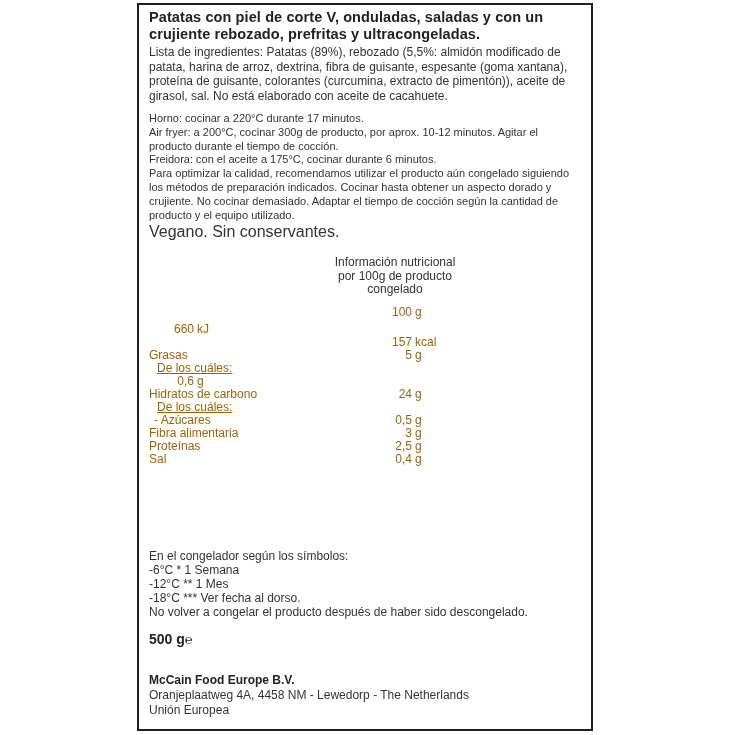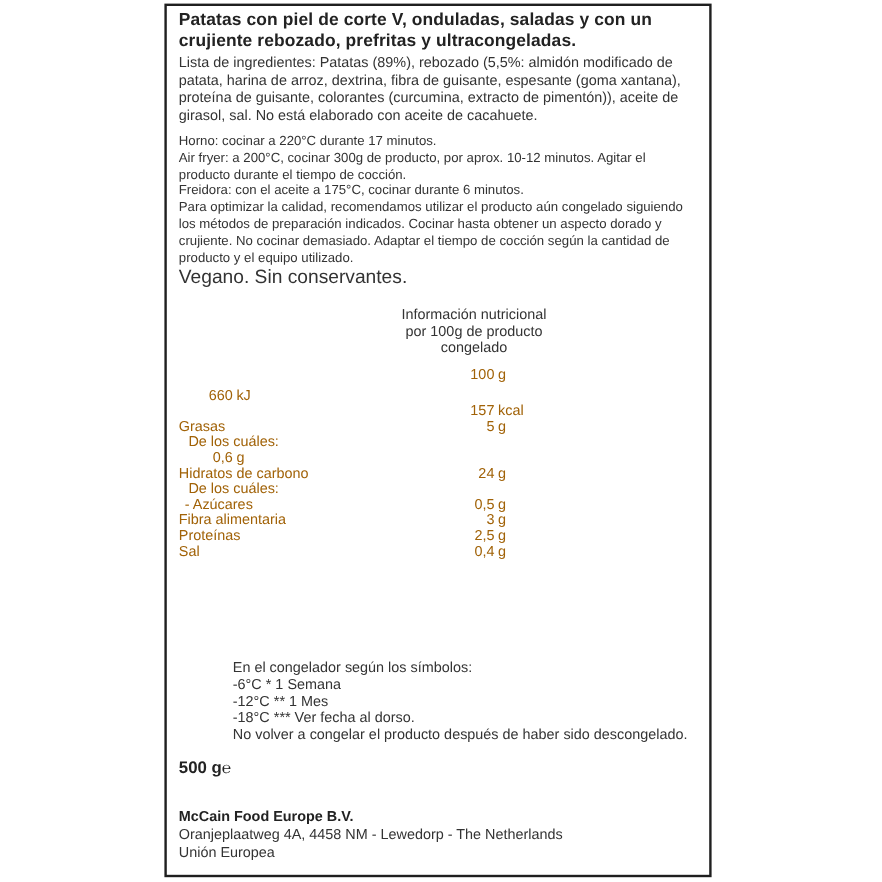--- a/index.html
+++ b/index.html
@@ -36,25 +36,25 @@
   .nutri-header {
     margin-top: 17px; margin-left: 121px;
     width: 250px; text-align: center;
     font-size: 12px; line-height: 13.5px; color: #333;
   }
   .nutri-table { margin-top: 9px; }
   .nrow { display: flex; font-size: 12px; line-height: 13px; color: #a16207; }
   .nrow .nlabel { width: 218px; flex: 0 0 218px; }
   .nrow .nnum { width: 45px; flex: 0 0 45px; text-align: right; }
   .nrow .nunit { padding-left: 3px; }
-  .nrow.sub .nlabel { padding-left: 8px; }
+  .nrow.sub .nlabel { padding-left: 8px; text-decoration: underline; }
   .nrow.dash .nlabel { padding-left: 5px; }
   .colhead { margin-bottom: 4px; }
 
-  .storage { margin-top: 83px; margin-left: 45px; }
+  .storage { margin-top: 83px; }
   .storage div { font-size: 12px; line-height: 14px; color: #333; }
 
   .net-weight {
     margin-top: 12px;
     font-size: 14px; font-weight: bold; color: #222;
   }
   .net-weight .emark { font-weight: normal; font-size: 13px; }
 
   .company { margin-top: 26px; }
   .company div { font-size: 12px; line-height: 15px; color: #333; }

